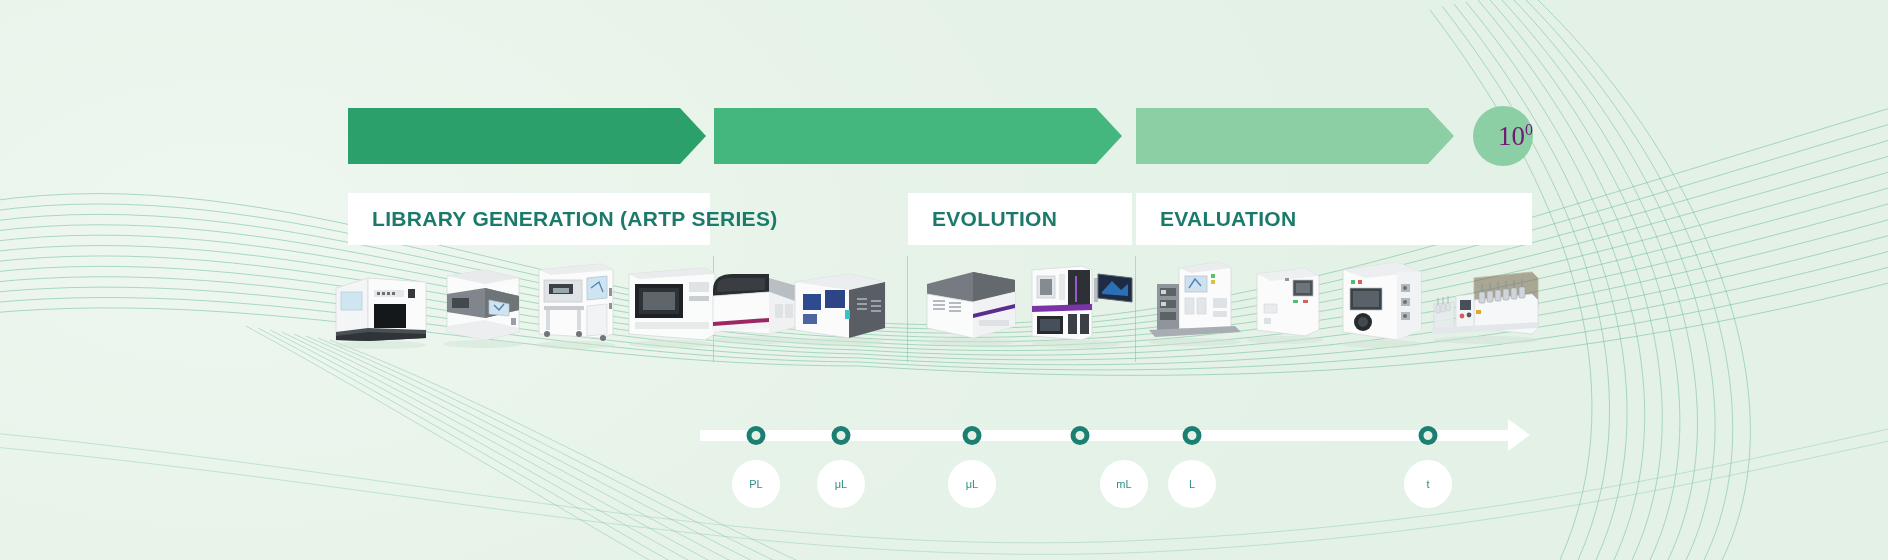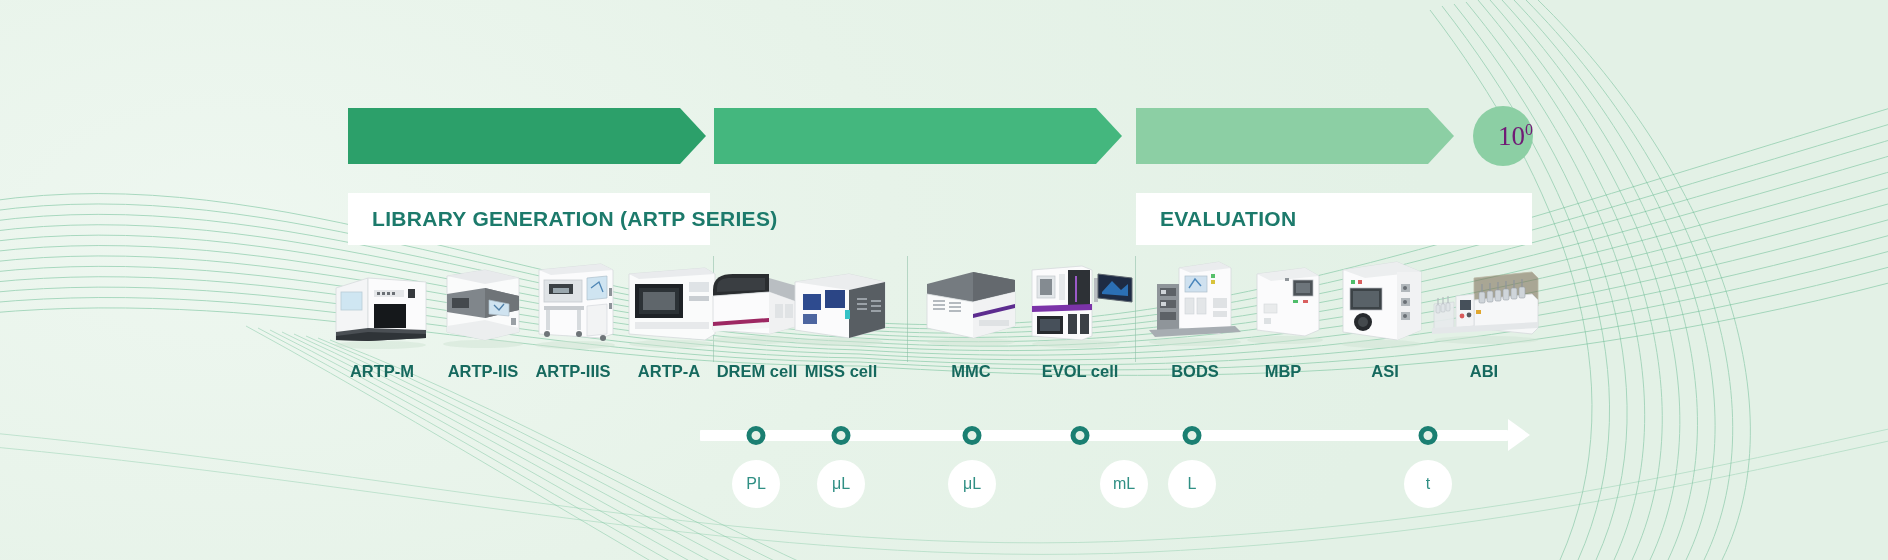--- a/index.html
+++ b/index.html
@@ -83,21 +83,21 @@
     border-left:22px solid #ffffff;
   }
   .node{
     position:absolute;top:14px;width:19px;height:19px;border-radius:50%;
     background:#e4f1e7;border:5px solid #1b7f72;box-sizing:border-box;
     transform:translateX(-50%);
   }
   .unit{
     position:absolute;top:48px;width:48px;height:48px;border-radius:50%;
     background:#ffffff;display:flex;align-items:center;justify-content:center;
-    color:#2f8f84;font-size:16px;transform:translateX(-50%);
+    color:#2f8f84;font-size:11px;transform:translateX(-50%);
   }
 </style>
 </head>
 <body>
 
 <div id="stage">
 
   <div class="bg-base"></div>
 
   <div class="bg-waves">
@@ -172,20 +172,23 @@
       <span>
         <span>10</span><sup>0</sup>
       </span>
     </div>
   </div>
 
   <div class="stagelbl-row">
     <div class="stagelbl" style="left:348px;width:362px;">
       <span>LIBRARY GENERATION (ARTP SERIES)</span>
     </div>
+    <div class="stagelbl" style="left:908px;width:224px;">
+      <span>EVOLUTION</span>
+    </div>
     <div class="stagelbl" style="left:1136px;width:396px;">
       <span>EVALUATION</span>
     </div>
   </div>
 
   <div class="device-row">
 
     <div class="divider" style="left:713px;top:8px;height:106px;"></div>
     <div class="divider" style="left:907px;top:8px;height:106px;"></div>
     <div class="divider" style="left:1135px;top:8px;height:106px;"></div>
@@ -481,34 +484,20 @@
               <rect x="22" y="55" width="4" height="8" rx="1"></rect>
             </g>
             <path d="M8 80 L114 74 L114 80 L8 86 Z" fill="#e4e7e9"></path>
             <ellipse cx="62" cy="92" rx="52" ry="4" fill="#cfe3d4" opacity=".5"></ellipse>
           </g>
         </svg>
       </div>
     </div>
   </div>
 
-  <div class="labels-row">
-    <div class="dev-label" style="left:382px;">ARTP-M</div>
-    <div class="dev-label" style="left:483px;">ARTP-IIS</div>
-    <div class="dev-label" style="left:573px;">ARTP-IIIS</div>
-    <div class="dev-label" style="left:669px;">ARTP-A</div>
-    <div class="dev-label" style="left:757px;">DREM cell</div>
-    <div class="dev-label" style="left:841px;">MISS cell</div>
-    <div class="dev-label" style="left:971px;">MMC</div>
-    <div class="dev-label" style="left:1080px;">EVOL cell</div>
-    <div class="dev-label" style="left:1195px;">BODS</div>
-    <div class="dev-label" style="left:1283px;">MBP</div>
-    <div class="dev-label" style="left:1385px;">ASI</div>
-    <div class="dev-label" style="left:1484px;">ABI</div>
-  </div>
 
   <div class="axis-row">
     <div class="axis-line" style="width:808px;"></div>
     <div class="axis-head" style="left:1508px;"></div>
 
     <div class="node" style="left:756px;"></div>
     <div class="node" style="left:841px;"></div>
     <div class="node" style="left:972px;"></div>
     <div class="node" style="left:1080px;"></div>
     <div class="node" style="left:1192px;"></div>

